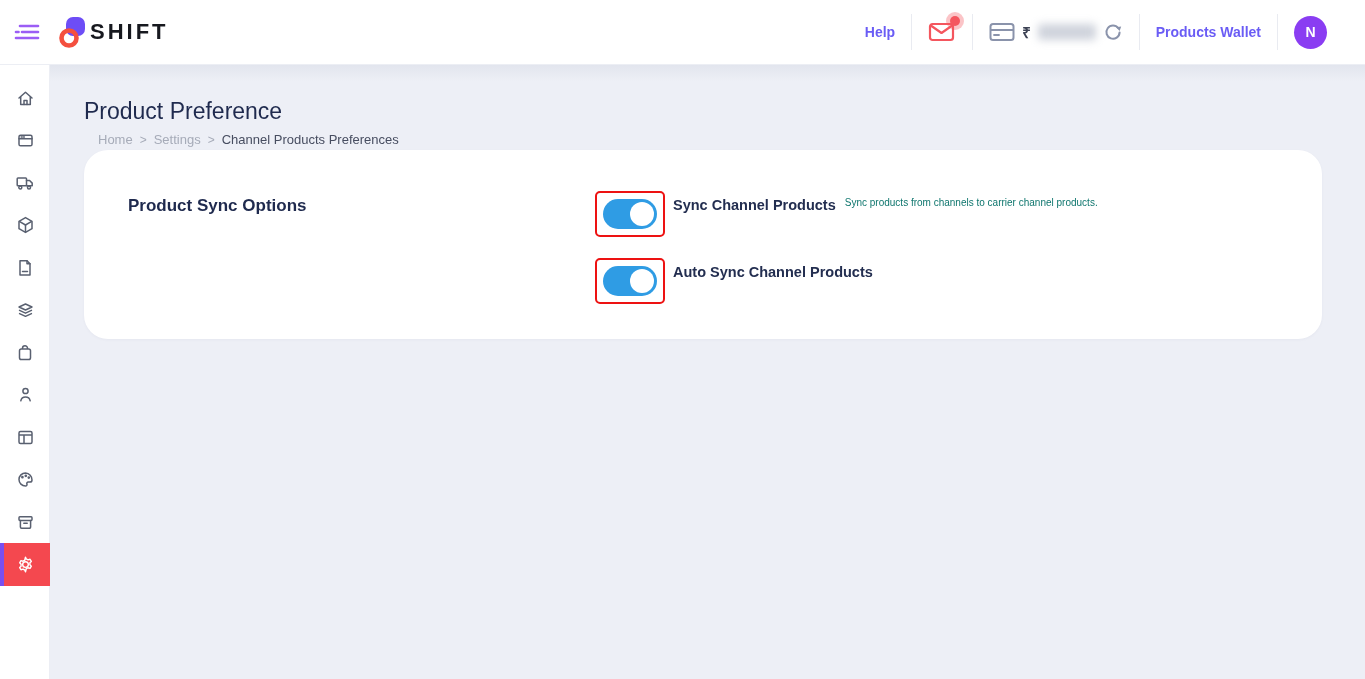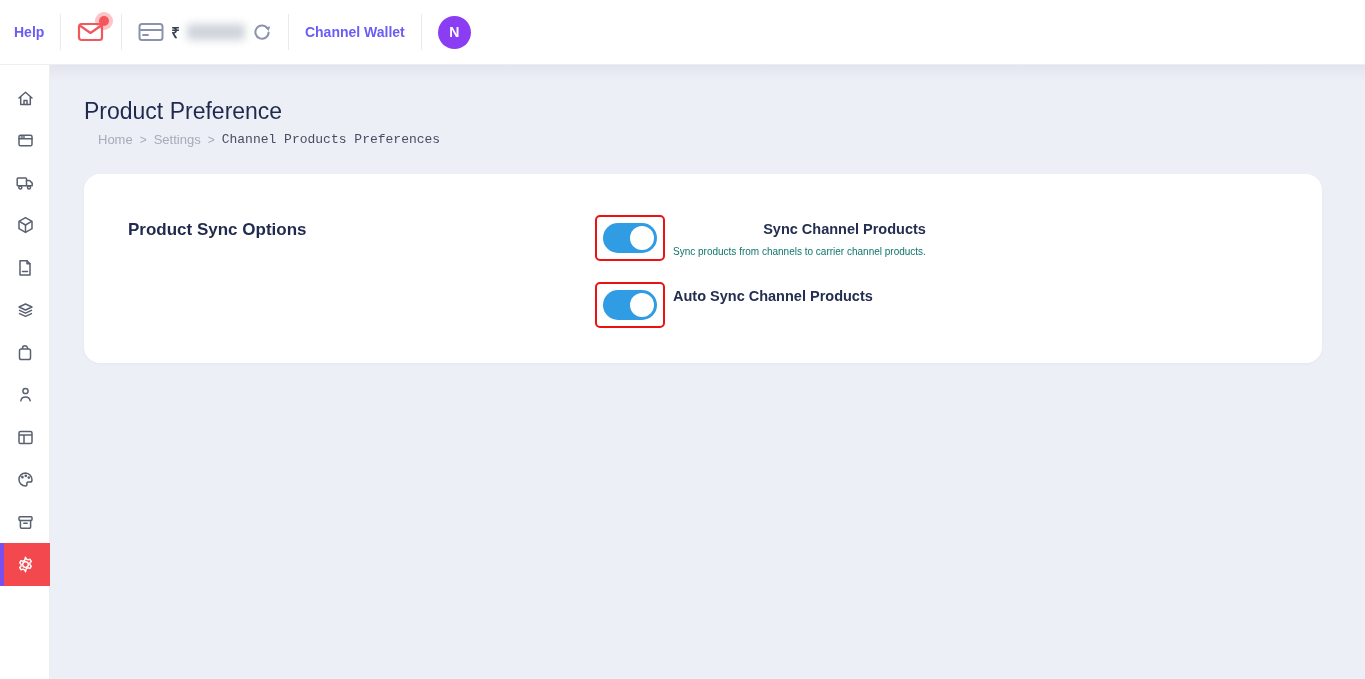--- a/index.html
+++ b/index.html
@@ -38,42 +38,60 @@
 
   
   .content { position:absolute; top:65px; left:50px; right:0; bottom:0; background:#edeff6; }
   .content::before { content:""; position:absolute; top:0; left:0; right:0; height:16px;
                      background:linear-gradient(#e2e5ee, rgba(237,239,246,0)); pointer-events:none; }
   .page-title { position:absolute; left:34px; top:33px; font-size:23px; font-weight:400; color:#1f2a4e; }
   .breadcrumb { position:absolute; left:48px; top:67px; font-size:13px; color:#a6abb8;
                 display:flex; align-items:center; gap:7px; }
   .breadcrumb .sep { color:#a6abb8; font-size:12px; }
   .breadcrumb .crumb { cursor:pointer; }
-  .breadcrumb .current { color:#474d60;font-family:Liberation Mono, monospace; }
-
-  .card { position:absolute; left:34px; top:109px; width:1238px; height:189px; background:#ffffff;
-          border-radius:16px; box-shadow:0 1px 3px rgba(40,50,90,.04); }
+  .breadcrumb .current { color:#474d60; }
+
+  .card { position:absolute; left:34px; top:85px; width:1238px; height:189px; background:#ffffff;
+          border-radius:24px; box-shadow:0 1px 3px rgba(40,50,90,.04); }
   .section-title { position:absolute; left:44px; top:46px; font-size:17px; font-weight:800; color:#1f2a4e; }
   .options { position:absolute; left:511px; top:41px; display:flex; flex-direction:column; gap:21px; }
   .option-row { display:flex; align-items:flex-start; gap:8px; }
   .toggle-box { width:70px; height:46px; border:2px solid #ed1212; border-radius:5px;
                 display:flex; align-items:center; justify-content:center; background:#fff; }
   .toggle { width:54px; height:30px; border-radius:15px; background:#2f9ce4; position:relative; cursor:pointer; }
   .toggle .knob { position:absolute; top:3px; width:24px; height:24px; border-radius:50%; background:#ffffff; }
   .toggle.on .knob { right:3px; }
-  .option-text { display:flex; flex-direction:column; padding-top:6px; gap:9px;text-align:right; }
+  .option-text { display:flex; flex-direction:row; padding-top:6px; gap:9px; }
   .opt-label { font-size:14.5px; font-weight:800; color:#232e50; }
   .opt-desc { font-size:10px; color:#0f766e; }
 </style>
 </head>
 <body>
 
 <div class="app">
 
   <header class="header">
+    <div class="h-left">
+      <div class="hamburger">
+        <svg width="26" height="22" viewBox="0 0 26 22">
+          <line x1="6" y1="5" x2="24" y2="5" stroke="#9b5df5" stroke-width="2.6" stroke-linecap="round"></line>
+          <line x1="2" y1="11" x2="4.5" y2="11" stroke="#9b5df5" stroke-width="2.6" stroke-linecap="round"></line>
+          <line x1="8" y1="11" x2="24" y2="11" stroke="#9b5df5" stroke-width="2.6" stroke-linecap="round"></line>
+          <line x1="2" y1="17" x2="24" y2="17" stroke="#9b5df5" stroke-width="2.6" stroke-linecap="round"></line>
+        </svg>
+      </div>
+      <div class="logo">
+        <svg width="28" height="32" viewBox="0 0 28 32">
+          <rect x="8" y="1" width="19" height="19" rx="7" fill="#6d4df6"></rect>
+          <circle cx="11" cy="22" r="7.5" fill="none" stroke="#f4503f" stroke-width="4.6"></circle>
+          <circle cx="11" cy="22" r="7.5" fill="none" stroke="none"></circle>
+        </svg>
+        <span class="logo-text">SHIFT</span>
+      </div>
+    </div>
 
     <div class="h-right">
       <a class="hlink">Help</a>
       <div class="vdiv"></div>
 
       <div class="mail-wrap">
         <svg width="28" height="24" viewBox="0 0 28 24">
           <rect x="2" y="4" width="23" height="16" rx="2.5" fill="none" stroke="#f4565e" stroke-width="2.2"></rect>
           <path d="M3.5,6 L13.5,13 L23.5,6" fill="none" stroke="#f4565e" stroke-width="2.2" stroke-linecap="round" stroke-linejoin="round"></path>
         </svg>
@@ -91,21 +109,21 @@
         <span class="blur-pill"></span>
         <span class="refresh">
           <svg width="20" height="20" viewBox="0 0 20 20">
             <path d="M15.3,6.2 A6.6,6.6 0 1 0 16.6,10.4" fill="none" stroke="#8a93ab" stroke-width="2" stroke-linecap="round"></path>
             <polygon points="13.2,5.2 18.2,4.4 16.6,9.0" fill="#8a93ab"></polygon>
           </svg>
         </span>
       </div>
       <div class="vdiv"></div>
 
-      <a class="hlink">Channel Wallet</a>
+      <a class="hlink">Products Wallet</a>
       <div class="vdiv"></div>
 
       <div class="avatar">N</div>
     </div>
   </header>
 
   <nav class="sidebar">
 
     <div class="side-item">
       <svg width="17" height="17" viewBox="0 0 17 17" fill="none" stroke="currentColor" stroke-width="1.5" stroke-linecap="round" stroke-linejoin="round">

